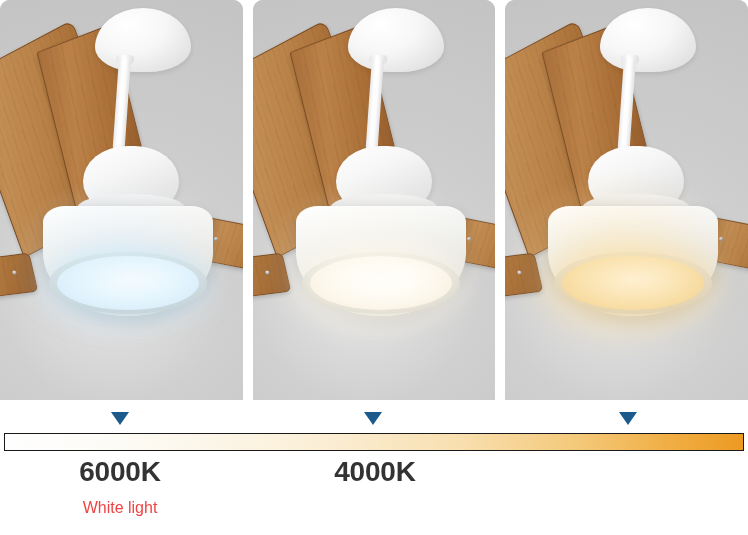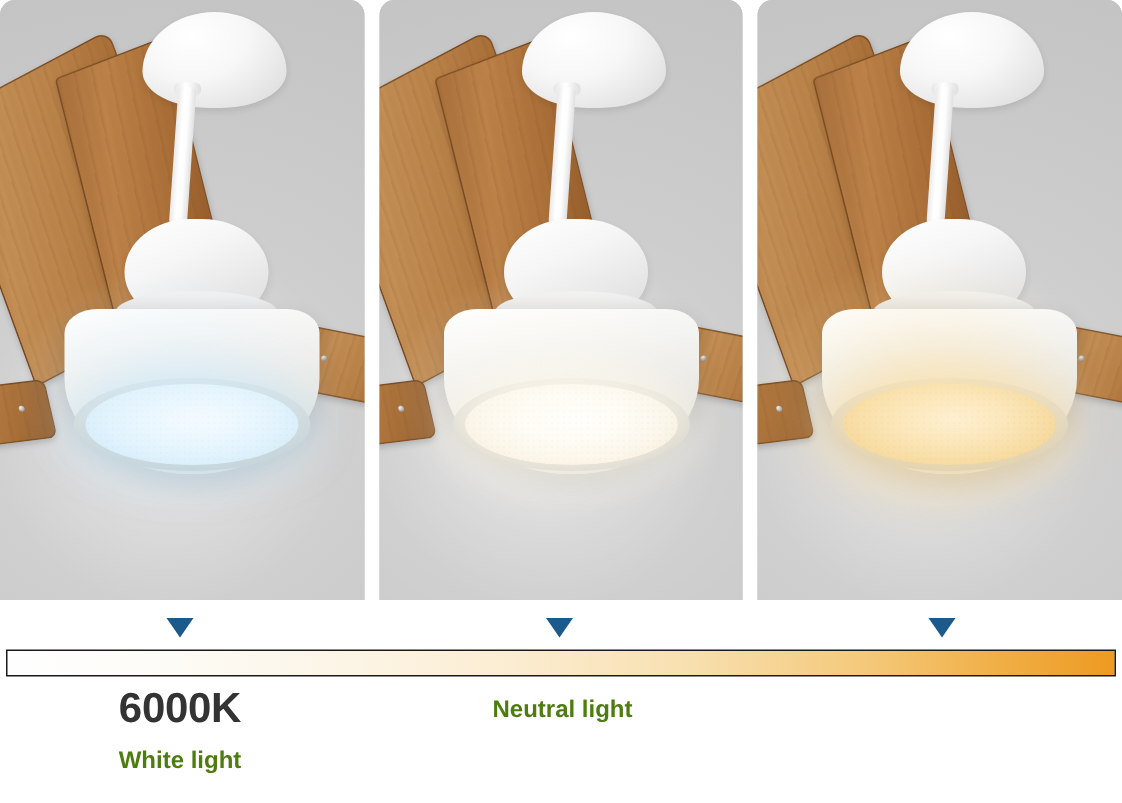--- a/index.html
+++ b/index.html
@@ -288,22 +288,22 @@
   .kelvin {
     font-size: 28px;
     font-weight: bold;
     color: #333333;
     letter-spacing: -0.2px;
     line-height: 34px;
   }
   .light-name {
     margin-top: 9px;
     font-size: 16px;
-    font-weight: bold;
-    color: #4d7c0f;
+    font-weight: normal;
+    color: #ef4444;
     line-height: 20px;
   }
 </style>
 </head>
 <body>
 
 <div class="page">
 
   <div class="panel-row">
 
@@ -406,19 +406,19 @@
   </div>
 
   <div class="gradient-bar"></div>
 
   <div class="labels">
     <div class="label-group" style="left:120px;">
       <div class="kelvin">6000K</div>
       <div class="light-name">White light</div>
     </div>
     <div class="label-group" style="left:375px;">
-      <div class="light-name">Neutral light</div>
+      <div class="kelvin">4000K</div>
     </div>
     <div class="label-group" style="left:628px;">
     </div>
   </div>
 
 </div>
 
 </body></html>

